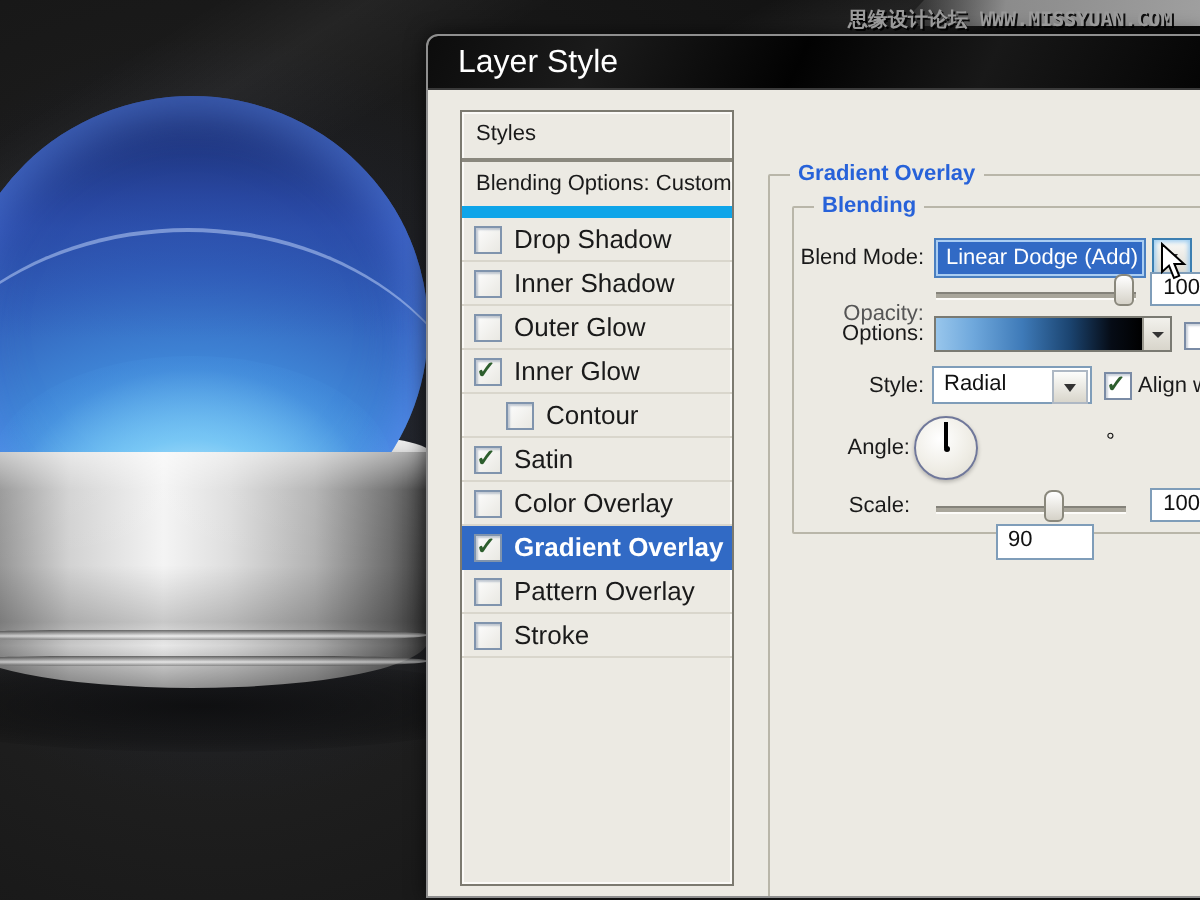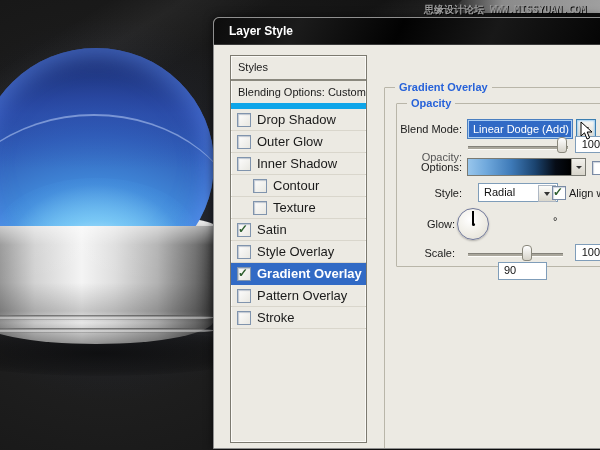--- a/index.html
+++ b/index.html
@@ -45,21 +45,21 @@
   .groove1{top:315px;} .groove2{top:328px;}
   .base-shadow{position:absolute;left:-60px;top:330px;width:320px;height:46px;border-radius:50%;
     background:radial-gradient(ellipse, rgba(0,0,0,0.55) 0%, rgba(0,0,0,0.25) 55%, transparent 80%);}
 
   
   .dialog{position:absolute;left:213px;top:17px;width:387px;height:430px;border:1px solid #8f8f8f;
     border-radius:6px 0 0 0;background:#eceae3;overflow:hidden;z-index:20;
     box-shadow:0 0 10px rgba(0,0,0,0.6);}
   .titlebar{position:absolute;left:0;top:0;width:100%;height:27px;
     background:linear-gradient(115deg,#0c0c0c 0%,#1b1b1b 22%,#020202 48%,#181818 72%,#050505 100%);
-    color:#ffffff;font-size:12px;font-weight:bold;line-height:27px;padding-left:15px;box-sizing:border-box;
+    color:#ffffff;font-size:16px;font-weight:normal;line-height:27px;padding-left:15px;box-sizing:border-box;
     border-bottom:1px solid #3a3a3a;}
   .dlg-body{position:absolute;left:0;top:27px;width:100%;height:403px;background:#eceae3;}
 
   
   .styles-list{position:absolute;left:16px;top:10px;width:137px;height:388px;border:1px solid #7c7a70;
     background:#eceae3;box-shadow:inset 0 0 0 1px #fbfaf7;box-sizing:border-box;}
   .list-hdr{height:23px;line-height:23px;padding-left:7px;font-size:11px;color:#1a1a1a;
     border-bottom:2px solid #8a887e;}
   .list-blend{height:22px;line-height:22px;padding-left:7px;font-size:11px;color:#1a1a1a;
     border-bottom:6px solid #0ea5e9;}
@@ -91,21 +91,21 @@
     border-bottom:1px solid #fdfcf9;}
   .slider-thumb{position:absolute;width:10px;height:16px;background:linear-gradient(#ffffff,#d5d2c8);
     border:1px solid #8a887c;border-radius:4px 4px 3px 3px;box-sizing:border-box;}
   .valbox{position:absolute;width:26px;height:17px;background:#fff;border:1px solid #7f9db9;
     font-size:11px;line-height:15px;text-align:right;box-sizing:border-box;color:#111;}
   .grad-box{position:absolute;left:253px;top:113px;width:119px;height:18px;border:1px solid #7a7a72;
     box-sizing:border-box;display:flex;box-shadow:inset 1px 1px 1px rgba(0,0,0,0.3);}
   .grad-preview{flex:1;background:linear-gradient(to right,#98c6ec 0%,#6fa8dc 18%,#3e7ab8 42%,#1b4470 65%,#060c16 85%,#000 100%);}
   .grad-arrow{flex:0 0 13px;background:linear-gradient(#f2f1ec,#d8d5cb);border-left:1px solid #9a988e;
     display:flex;align-items:center;justify-content:center;}
-  .xp-combo{position:absolute;left:264px;top:138px;width:80px;height:19px;background:#fff;
+  .xp-combo{position:absolute;left:252px;top:138px;width:80px;height:19px;background:#fff;
     border:1px solid #7f9db9;box-sizing:border-box;font-size:11px;line-height:17px;padding-left:5px;color:#111;}
   .xp-combo .btn{position:absolute;right:1px;top:1px;width:16px;height:15px;
     background:linear-gradient(#fdfdfb,#d9d6cc);border:1px solid #aeb8c4;display:flex;align-items:center;justify-content:center;}
   .chk{position:absolute;width:12px;height:12px;background:#fff;border:1px solid #7a8ba5;
     box-shadow:inset 1px 1px 1px rgba(90,110,140,0.3);box-sizing:content-box;}
   .chk.checked::after{content:"✓";position:absolute;left:0;top:-2px;font-size:12px;font-weight:bold;color:#2d5e2d;}
   .dial{position:absolute;left:243px;top:163px;width:30px;height:30px;border-radius:50%;
     border:1px solid #70789a;background:radial-gradient(circle at 40% 35%,#ffffff,#eeece4 60%,#dddbd2);
     box-shadow:0 1px 2px rgba(0,0,0,0.25);}
   .dial .needle{position:absolute;left:50%;top:2px;width:1.5px;height:13px;background:#000;margin-left:-1px;}
@@ -144,61 +144,61 @@
       <div class="styles-list">
         <div class="list-hdr">Styles</div>
         <div class="list-blend">Blending Options: Custom</div>
 
         <div class="row">
           <span class="checkbox"></span>
           <span>Drop Shadow</span>
         </div>
         <div class="row">
           <span class="checkbox"></span>
+          <span>Inner Shadow</span>
+        </div>
+        <div class="row">
+          <span class="checkbox"></span>
           <span>Outer Glow</span>
         </div>
         <div class="row">
-          <span class="checkbox"></span>
-          <span>Inner Shadow</span>
+          <span class="checkbox checked"></span>
+          <span>Inner Glow</span>
         </div>
         <div class="row indent">
           <span class="checkbox"></span>
           <span>Contour</span>
-        </div>
-        <div class="row indent">
-          <span class="checkbox"></span>
-          <span>Texture</span>
         </div>
         <div class="row">
           <span class="checkbox checked"></span>
           <span>Satin</span>
         </div>
         <div class="row">
           <span class="checkbox"></span>
-          <span>Style Overlay</span>
+          <span>Color Overlay</span>
         </div>
         <div class="row selected">
           <span class="checkbox checked"></span>
           <span>Gradient Overlay</span>
         </div>
         <div class="row">
           <span class="checkbox"></span>
           <span>Pattern Overlay</span>
         </div>
         <div class="row">
           <span class="checkbox"></span>
           <span>Stroke</span>
         </div>
       </div>
 
       <div class="fieldset fs-outer">
         <span class="fs-title">Gradient Overlay</span>
       </div>
       <div class="fieldset fs-inner">
-        <span class="fs-title">Opacity</span>
+        <span class="fs-title">Blending</span>
       </div>
 
       <div class="plabel" style="left:170px;top:78px;width:78px;">Blend Mode:</div>
       <div class="combo-focus">Linear Dodge (Add)</div>
       <div class="dd-btn" style="left:362px;top:74px;">
         <span class="tri"></span>
       </div>
 
       <div class="plabel" style="left:170px;top:96px;width:78px;color:#555;margin-top:10px;">Opacity:</div>
       <div class="slider-track" style="left:254px;top:101px;width:100px;"></div>
@@ -217,21 +217,21 @@
       <div class="plabel" style="left:170px;top:142px;width:78px;">Style:</div>
       <div class="xp-combo">
         <span>Radial</span>
         <span class="btn">
             <span class="tri"></span>
           </span>
       </div>
       <span class="chk checked" style="left:338px;top:141px;"></span>
       <div class="plabel" style="left:355px;top:142px;width:45px;text-align:left;">Align w</div>
 
-      <div class="plabel" style="left:170px;top:173px;width:71px;">Glow:</div>
+      <div class="plabel" style="left:170px;top:173px;width:71px;">Angle:</div>
       <div class="dial">
         <span class="needle"></span>
         <span class="hub"></span>
       </div>
       <div class="valbox" style="left:284px;top:169px;width:49px;height:18px;text-align:left;padding-left:5px;margin-top:48px;">90</div>
       <div class="unit" style="left:339px;top:170px;">°</div>
 
       <div class="plabel" style="left:170px;top:202px;width:71px;">Scale:</div>
       <div class="slider-track" style="left:254px;top:208px;width:95px;"></div>
       <div class="slider-thumb" style="left:308px;top:200px;"></div>

